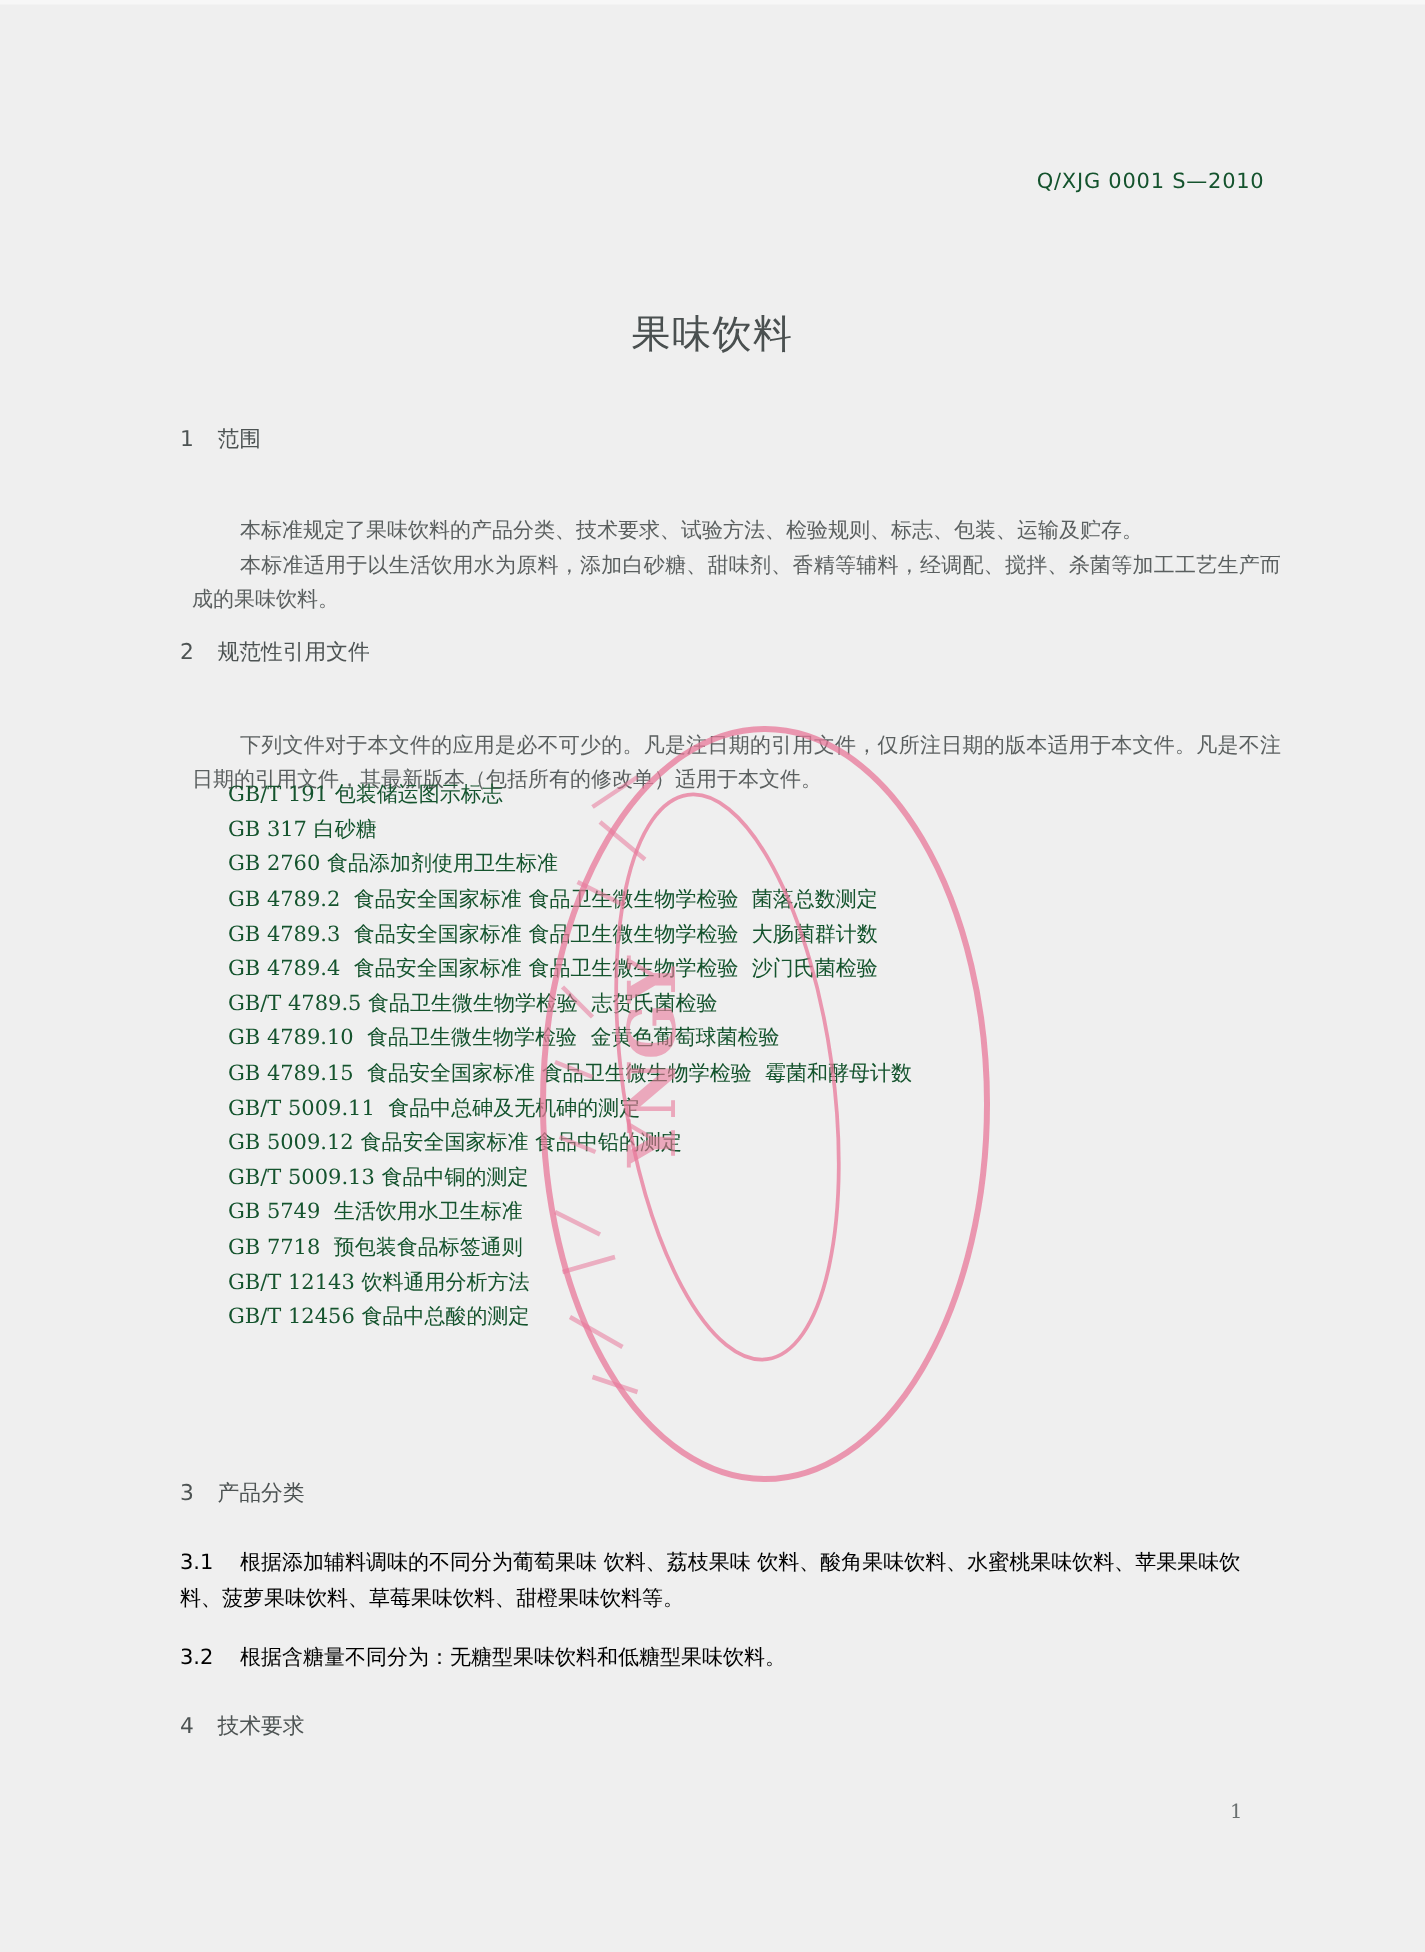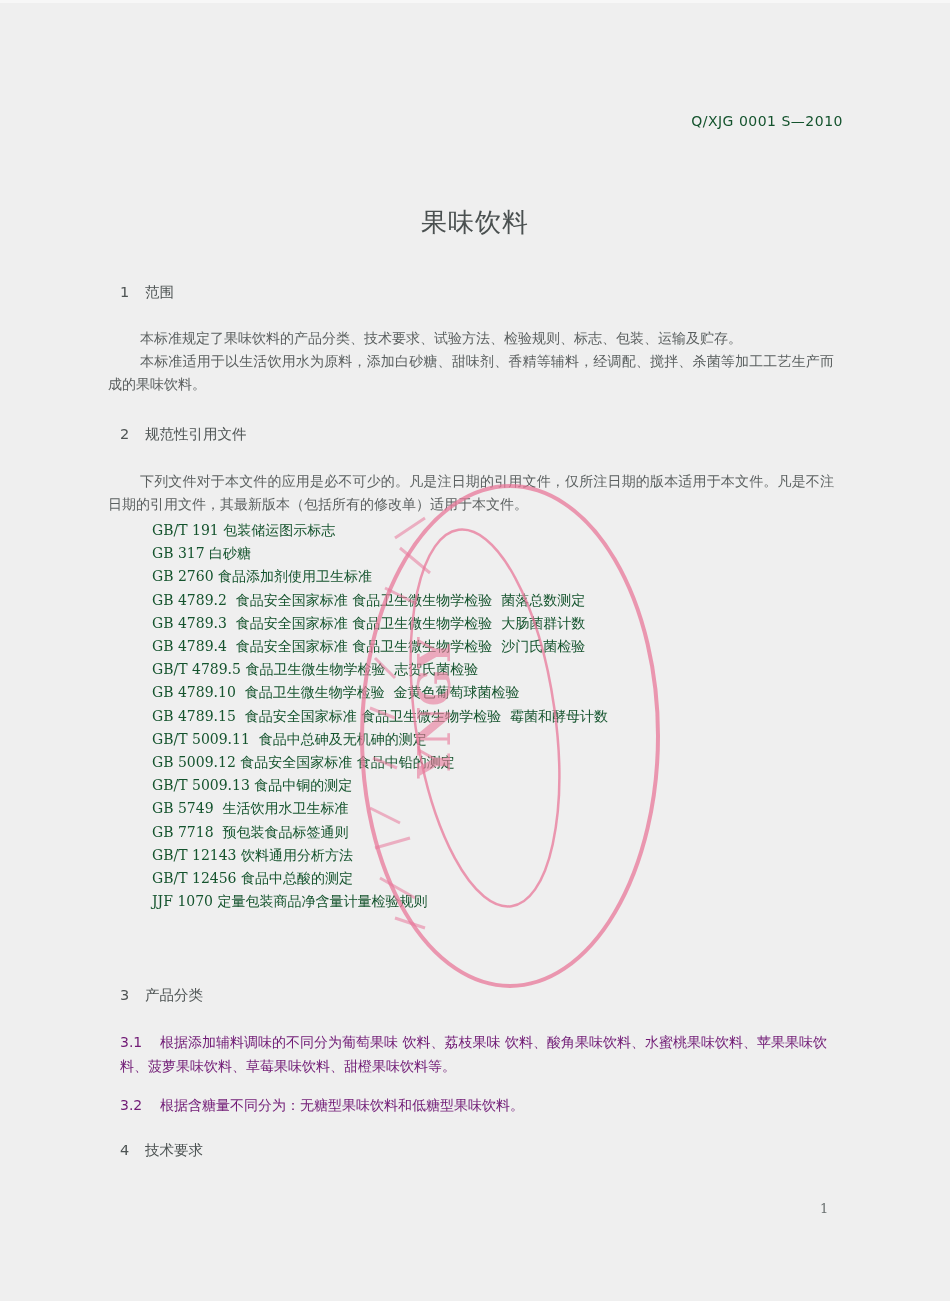--- a/index.html
+++ b/index.html
@@ -19,30 +19,31 @@
     position: absolute; left: 0; width: 950px; top: 205px; text-align: center;
     font-family: "DejaVu Sans", sans-serif; font-size: 26px; color: #4a5050;
     letter-spacing: 1px;
   }
   .h {
     position: absolute; left: 120px;
     font-family: "DejaVu Sans", sans-serif; font-size: 14.5px; color: #4d5353;
   }
   .h .num { display: inline-block; width: 25px; }
   .para {
-    position: absolute; left: 108px; width: 726px;
+    position: absolute; left: 128px; width: 726px;
     font-size: 14px; line-height: 23px; color: #5a5f5f;
     text-align: justify;
+    margin-top: 16px;
   }
   .indent { text-indent: 32px; }
   .refs { position: absolute; left: 152px; top: 519px; font-size: 14px; line-height: 23.2px; color: #14532d; }
   .refs div { white-space: pre; }
   .sub {
     position: absolute; left: 120px; width: 730px;
-    font-family: "DejaVu Sans", sans-serif; font-size: 14px; line-height: 24px; color: #701a75;
+    font-family: "DejaVu Sans", sans-serif; font-size: 14px; line-height: 24px; color: #000000;
   }
   .page-num { position: absolute; left: 820px; top: 1201px; font-size: 13px; color: #6a7070; }
   .stamp { position: absolute; left: 355px; top: 478px; width: 310px; height: 515px; pointer-events: none; }
 </style>
 </head>
 <body>
 
 <div class="topline"></div>
 
 <div class="doc-code">Q/XJG 0001 S—2010</div>
@@ -69,21 +70,20 @@
   <div>GB/T 4789.5 食品卫生微生物学检验  志贺氏菌检验</div>
   <div>GB 4789.10  食品卫生微生物学检验  金黄色葡萄球菌检验</div>
   <div>GB 4789.15  食品安全国家标准 食品卫生微生物学检验  霉菌和酵母计数</div>
   <div>GB/T 5009.11  食品中总砷及无机砷的测定</div>
   <div>GB 5009.12 食品安全国家标准 食品中铅的测定</div>
   <div>GB/T 5009.13 食品中铜的测定</div>
   <div>GB 5749  生活饮用水卫生标准</div>
   <div>GB 7718  预包装食品标签通则</div>
   <div>GB/T 12143 饮料通用分析方法</div>
   <div>GB/T 12456 食品中总酸的测定</div>
-  <div>JJF 1070 定量包装商品净含量计量检验规则</div>
 </div>
 
 <div class="h" style="top:986px;">
   <span class="num">3</span><span>产品分类</span>
 </div>
 <div class="sub" style="top:1030px;">
   <span style="display:inline-block;width:40px;">3.1</span><span>根据添加辅料调味的不同分为葡萄果味 饮料、荔枝果味  饮料、酸角果味饮料、水蜜桃果味饮料、苹果果味饮料、菠萝果味饮料、草莓果味饮料、甜橙果味饮料等。</span>
 </div>
 <div class="sub" style="top:1093px;">
   <span style="display:inline-block;width:40px;">3.2</span><span>根据含糖量不同分为：无糖型果味饮料和低糖型果味饮料。</span>

